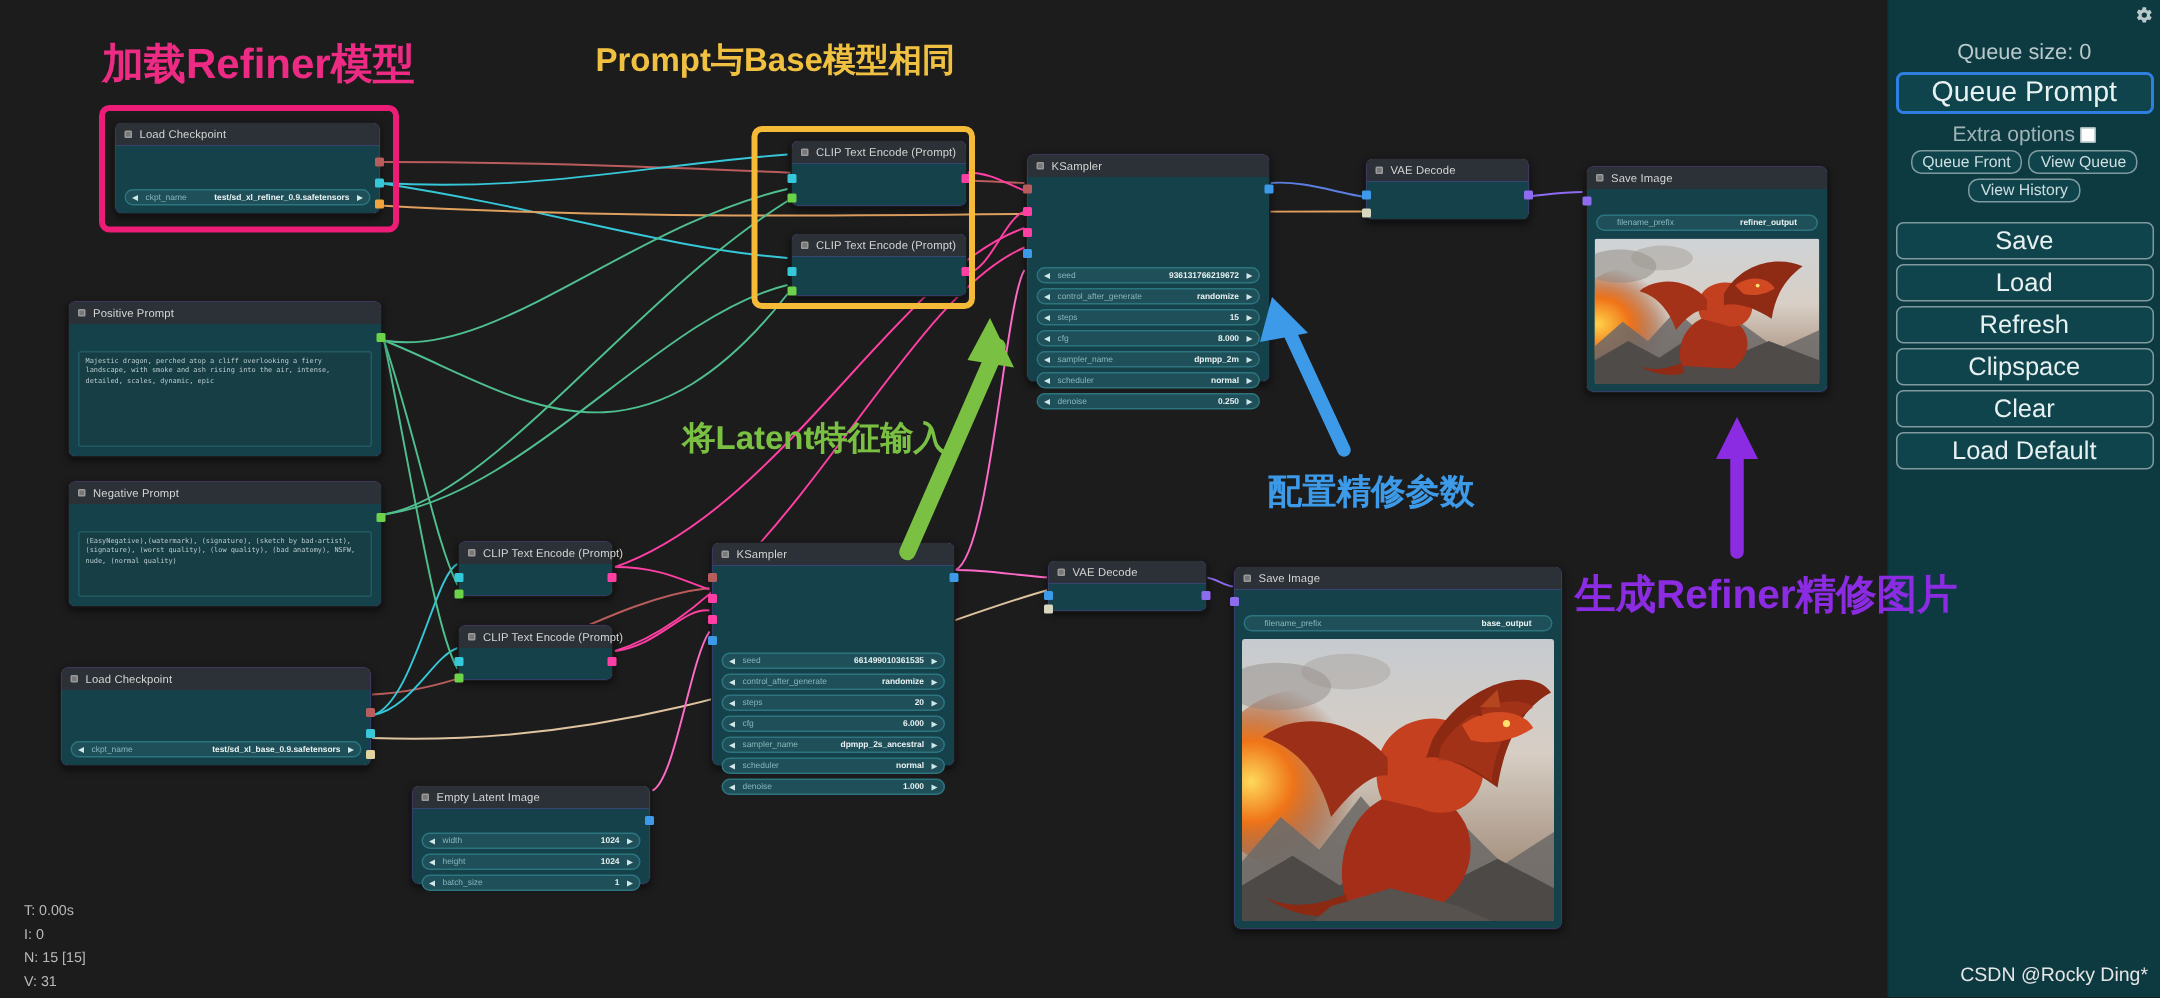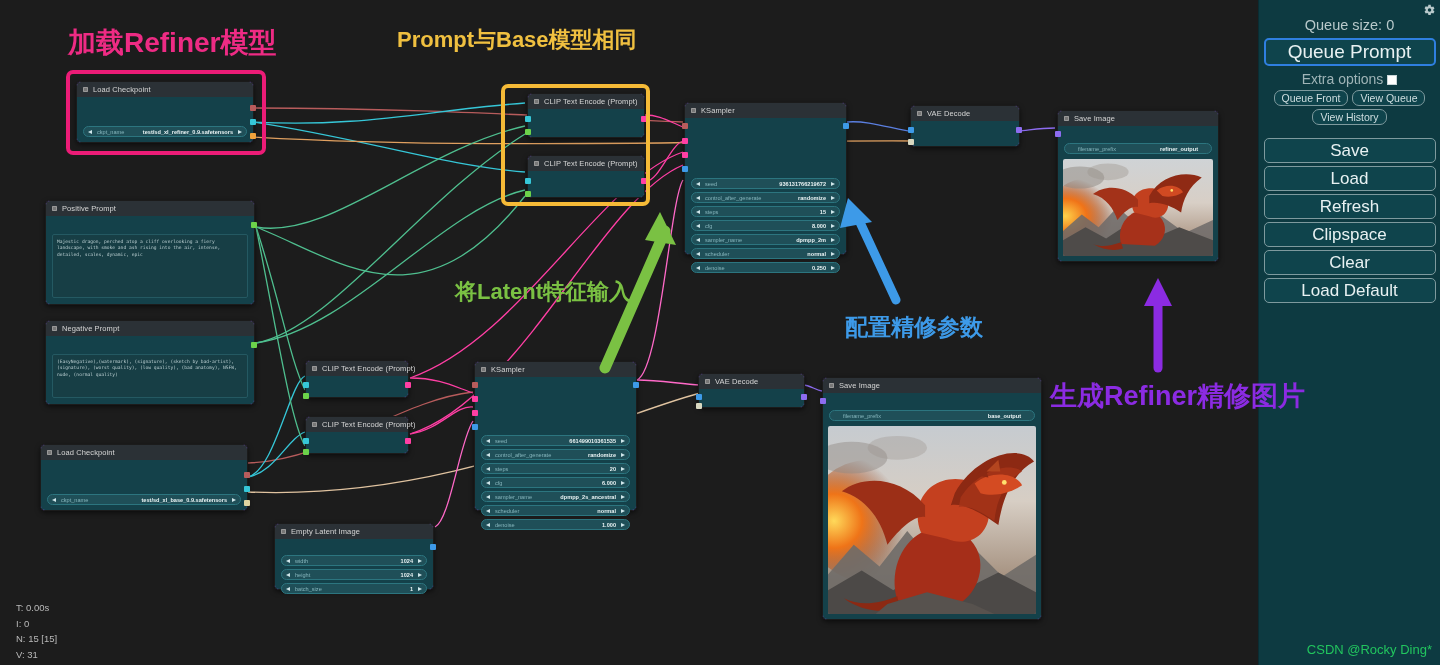--- a/index.html
+++ b/index.html
@@ -113,21 +113,21 @@
 
   
   #stats { position: absolute; left: 16px; top: 600px; color: #b9b9b9;
            font-size: 9.5px; line-height: 15.5px; font-family: "Liberation Sans", sans-serif; }
 
   
   #menu {
     position: absolute; right: 0; top: 0; width: 182px; height: 665px;
     background: #0d3a41;
     border-left: 1px solid #0a2c32;
-    padding: 14px 4px 0 4px;
+    padding: 24px 4px 0 4px;
     text-align: center;
   }
   #menu .queue-size { color: #b8c9cb; font-size: 14.5px; margin: 3px 0 5px 0; }
   #menu .gear { position: absolute; right: 4px; top: 3px; width: 14px; height: 14px; }
   .btn {
     display: block; width: 172px; margin: 3px auto;
     background: #0f444c;
     border: 1px solid #7e9a9e;
     border-radius: 5px;
     color: #e8f1f2;
@@ -143,21 +143,21 @@
   }
   .extra { color: #9fb4b7; font-size: 14px; margin: 5px 0 3px 0; }
   .extra .cb { display: inline-block; width: 10px; height: 10px; background: #fff;
                vertical-align: -1px; margin-left: 4px; border: 1px solid #c9d6d8; }
   .small-row { display: flex; justify-content: center; gap: 4px; }
   .btn-sm {
     background: #0f444c; border: 1px solid #7e9a9e; border-radius: 7px;
     color: #cfdee0; font-size: 10.5px; padding: 1px 7px; cursor: pointer;
   }
   .btn-sm.wide { margin: 3px auto 0 auto; display: block; }
-  .watermark { position: absolute; right: 8px; bottom: 8px; color: #22c55e; font-size: 13px; }
+  .watermark { position: absolute; right: 8px; bottom: 8px; color: #e5e5e5; font-size: 13px; }
 </style>
 </head>
 <body>
 
 <div id="root">
 
   <div id="canvas">
 
     <svg id="links" viewBox="0 0 1258 665">
       <g fill="none" stroke-width="1.3">

